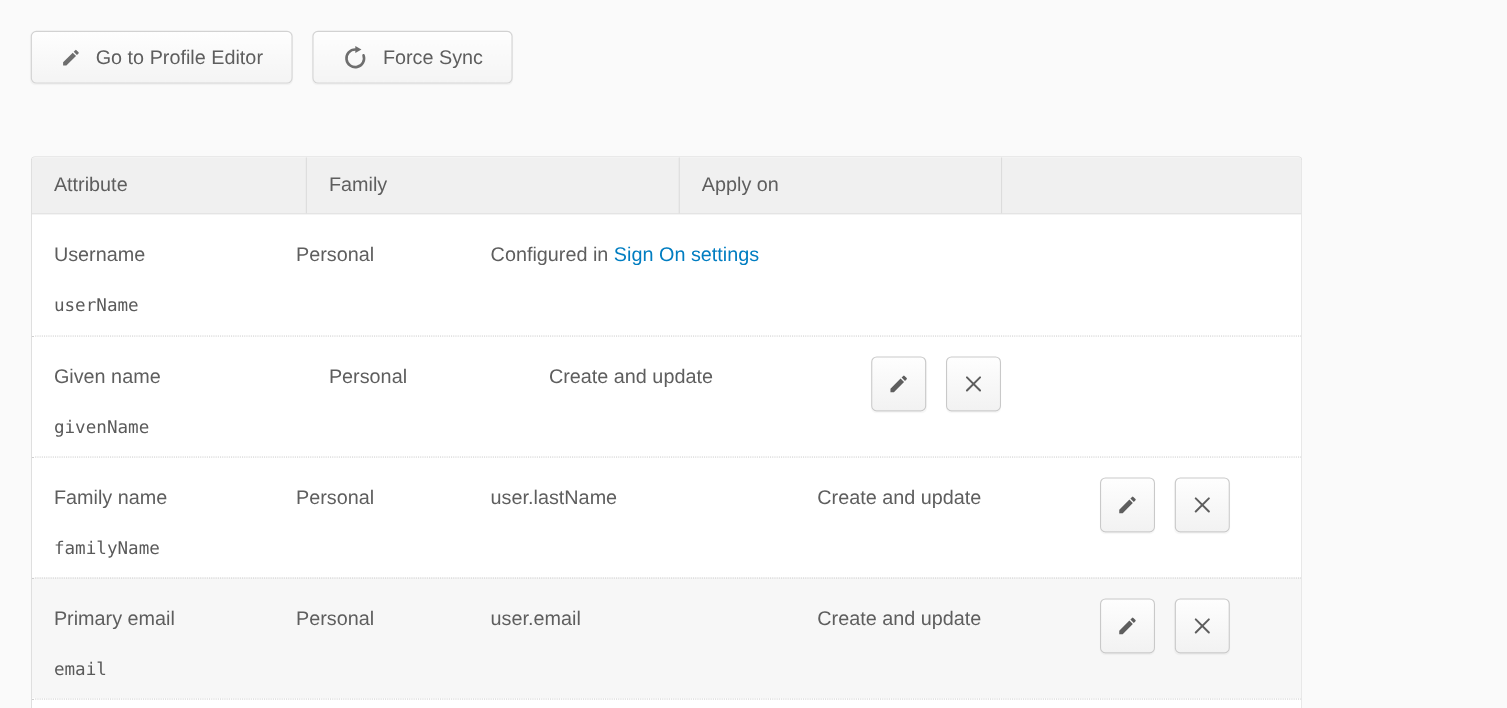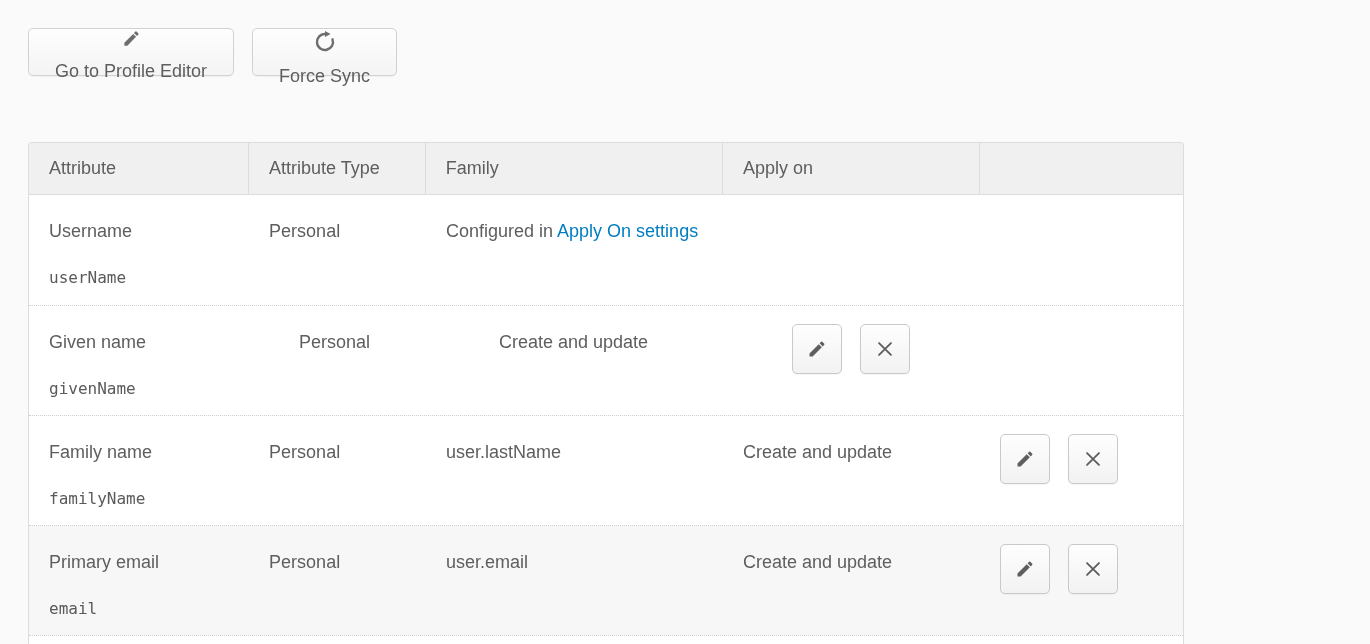--- a/index.html
+++ b/index.html
@@ -13,21 +13,21 @@
 
   
   .toolbar { position:absolute; left:28px; top:28px; display:flex; gap:18px; }
   .btn {
     display:inline-flex; align-items:center; gap:13px;
     height:48px; padding:0 26px;
     border:1px solid #d2d2d2; border-radius:5px;
     background:linear-gradient(#fefefe,#f4f4f4);
     box-shadow:0 1px 1px rgba(0,0,0,.04);
     font-family:"Liberation Sans", sans-serif;
-    font-size:18px; color:#5e5e5e; cursor:pointer;flex-direction:column;
+    font-size:18px; color:#5e5e5e; cursor:pointer;
   }
   .btn svg { flex:0 0 auto; }
 
   
   .table {
     position:absolute; left:28px; top:110px; width:1156px; height:534px;
     background:#fff; border:1px solid #dcdcdc; border-bottom:none;
     border-radius:4px 4px 0 0; overflow:hidden;margin-top:32px;
   }
   .thead { display:flex; height:52px; background:#f0f0f0; border-bottom:1px solid #dcdcdc; }
@@ -87,38 +87,37 @@
         <polygon points="12,1.9 17.6,5 12,8.1" fill="#6e6e6e"></polygon>
       </svg>
     </span>
     <span>Force Sync</span>
   </button>
 </div>
 
 <div class="table">
   <div class="thead">
     <div class="hcell col-attribute">Attribute</div>
-    <div class="hcell col-type">Attribute Type</div>
     <div class="hcell col-value">Family</div>
     <div class="hcell col-apply">Apply on</div>
     <div class="hcell col-actions"></div>
   </div>
 
   <div id="tbody">
       <div class="trow">
     <div class="cell col-attribute">
       <div class="cell-line">Username</div>
       <div class="attr-variable">userName</div>
     </div>
     <div class="cell col-type">
       <div class="cell-line">Personal</div>
     </div>
     <div class="cell col-value">
       <div class="cell-line">
-        <span>Configured in </span><span></span><a class="link" href="#">Apply On settings</a>
+        <span>Configured in </span><span></span><a class="link" href="#">Sign On settings</a>
       </div>
     </div>
     <div class="cell col-apply">
       <div class="cell-line"></div>
     </div>
     <div class="cell col-actions">
       
       
     </div>
   </div>

